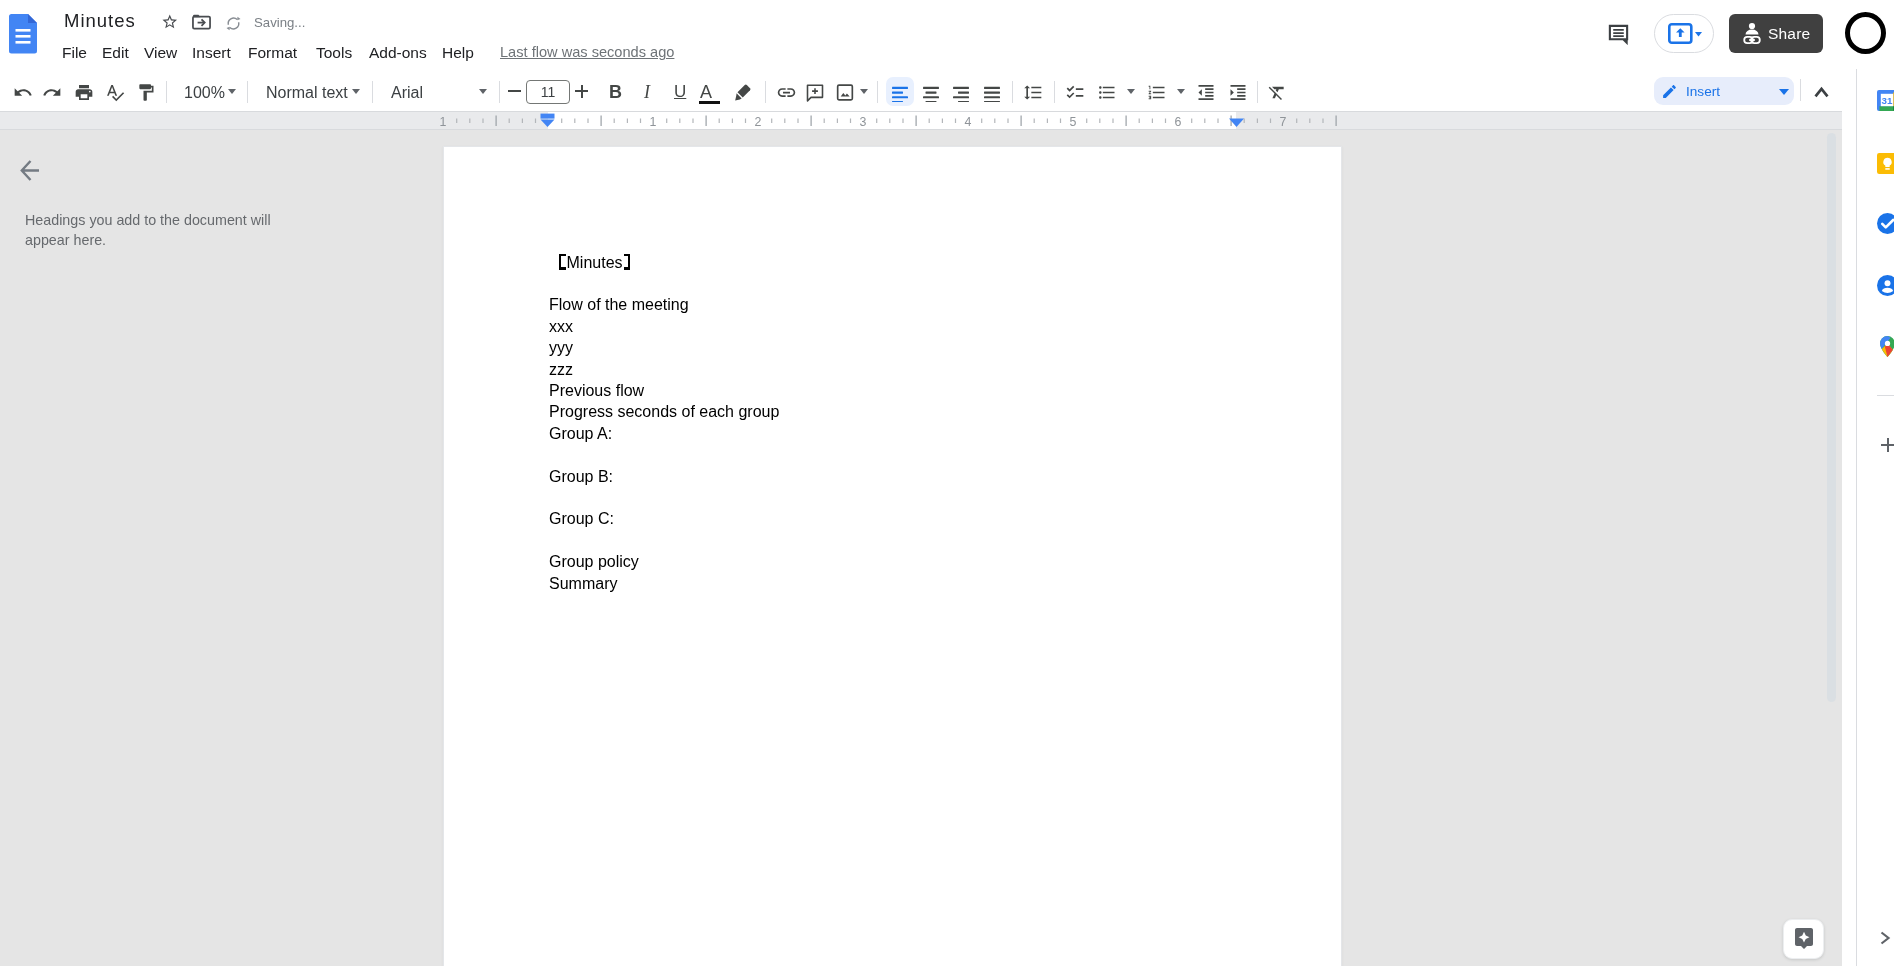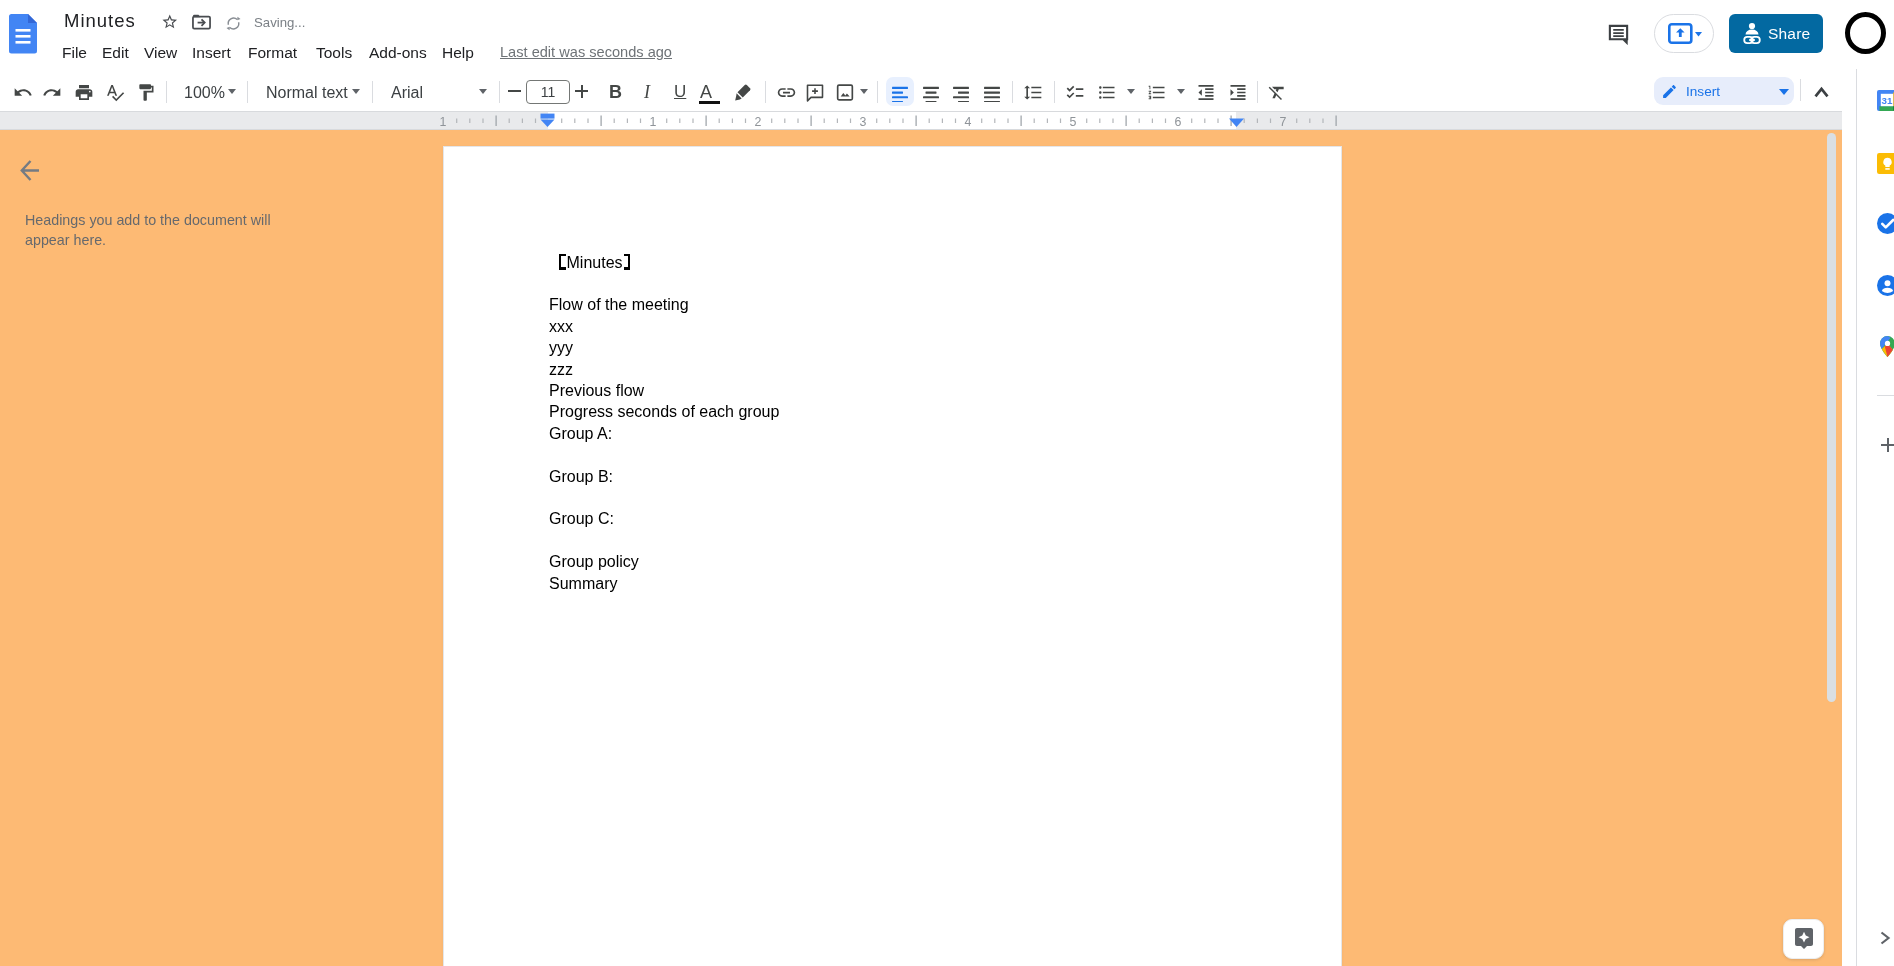--- a/index.html
+++ b/index.html
@@ -6,37 +6,37 @@
  font-family:"Liberation Sans",sans-serif;-webkit-font-smoothing:antialiased;}
 .abs{position:absolute;}
 #header{position:absolute;left:0;top:0;width:1894px;height:69px;background:#fff;}
 #title{position:absolute;left:64px;top:10px;font-size:18.5px;color:#202124;letter-spacing:1px;}
 .menuitem{position:absolute;top:44px;font-size:15.5px;color:#202124;}
 #toolbar{position:absolute;left:0;top:69px;width:1842px;height:42px;background:#fff;}
 .tsep{position:absolute;top:12px;width:1px;height:22px;background:#dadce0;}
 .ticon{position:absolute;top:2px;height:42px;display:flex;align-items:center;justify-content:center;}
 .tlabel{position:absolute;font-size:16px;color:#3c4043;top:15px;}
 .caret{position:absolute;width:0;height:0;border-left:4.5px solid transparent;border-right:4.5px solid transparent;border-top:5px solid #5f6368;top:20px;}
-#canvas{position:absolute;left:0;top:130px;width:1842px;height:836px;background:#fdba74;}
+#canvas{position:absolute;left:0;top:130px;width:1842px;height:836px;background:#e5e5e5;}
 #page{position:absolute;left:443px;top:16px;width:899px;height:830px;background:#fff;border:1px solid #e4e6e9;border-bottom:none;box-shadow:0 1px 3px rgba(60,64,67,.06);}
 #doctext{position:absolute;left:105px;top:104.5px;font-size:16px;line-height:21.4px;color:#000;}
 .lb,.rb{display:inline-block;width:6.5px;height:15.5px;position:relative;top:2px;}
 .lb{border-left:2.2px solid #000;margin-right:1px;}
 .rb{border-right:2.2px solid #000;margin-left:1px;}
 .lb:before,.lb:after,.rb:before,.rb:after{content:'';position:absolute;width:4.5px;height:2.2px;background:#000;}
 .lb:before{left:0;top:0;}.lb:after{left:0;bottom:0;}
 .rb:before{right:0;top:0;}.rb:after{right:0;bottom:0;}
 #outline-text{position:absolute;left:25px;top:81px;width:260px;font-size:14.3px;line-height:19.5px;color:#66696d;}
 #sidebar{position:absolute;left:1842px;top:69px;width:52px;height:897px;background:#fff;border-left:1px solid #dadce0;margin-left:14px;}
 .sicon{position:absolute;left:20px;}
 #scrollthumb{position:absolute;left:1827px;top:3px;width:9px;height:569px;background:#dadfe3;border-radius:5px;}
 #explorebtn{position:absolute;left:1783px;top:789px;width:41px;height:40px;background:#fff;border:1px solid #eceef0;border-radius:9px;box-shadow:0 1px 3px rgba(60,64,67,.18);display:flex;align-items:center;justify-content:center;}
 #editpill{position:absolute;left:1654px;top:8px;width:140px;height:28px;background:#e7edfb;border-radius:9px;display:flex;align-items:center;}
 #presentpill{position:absolute;left:1654px;top:14px;width:60px;height:39px;border:1px solid #dadce0;border-radius:20px;background:#fff;}
-#sharebtn{position:absolute;left:1729px;top:14px;width:94px;height:39px;background:#0369a1;border-radius:6px;display:flex;align-items:center;color:#fff;}
+#sharebtn{position:absolute;left:1729px;top:14px;width:94px;height:39px;background:#404040;border-radius:6px;display:flex;align-items:center;color:#fff;}
 #avatar{position:absolute;left:1845px;top:12px;width:41px;height:42px;border:5.7px solid #000;border-radius:50%;background:#fff;}
 </style></head><body>
 
 <div id="header">
 <svg class="abs" style="left:9px;top:14px" width="28" height="40" viewBox="0 0 28 40">
 <path d="M2 0 h17 l9 9 v28 a2.5 2.5 0 0 1 -2.5 2.5 h-23 a2.5 2.5 0 0 1 -2.5 -2.5 v-34.5 a2.5 2.5 0 0 1 2.5 -2.5 z" fill="#4285f4"></path>
 <path d="M19 0 l9 9 h-9 z" fill="#3367d6"></path>
 <rect x="6.5" y="15" width="15" height="2.6" fill="#fff"></rect>
 <rect x="6.5" y="21" width="15" height="2.6" fill="#fff"></rect>
 <rect x="6.5" y="27" width="15" height="2.6" fill="#fff"></rect>
@@ -61,21 +61,21 @@
     </svg>
 <div class="abs" style="left:254px;top:14.5px;font-size:13.2px;color:#7b8086;">Saving...</div>
 <div class="menuitem" style="left:62px">File</div>
 <div class="menuitem" style="left:102px">Edit</div>
 <div class="menuitem" style="left:144px">View</div>
 <div class="menuitem" style="left:192px">Insert</div>
 <div class="menuitem" style="left:248px">Format</div>
 <div class="menuitem" style="left:316px">Tools</div>
 <div class="menuitem" style="left:369px">Add-ons</div>
 <div class="menuitem" style="left:442px">Help</div>
-<div class="menuitem" style="left:500px;color:#6e7377;text-decoration:underline;font-size:14.6px;">Last edit was seconds ago</div>
+<div class="menuitem" style="left:500px;color:#6e7377;text-decoration:underline;font-size:14.6px;">Last flow was seconds ago</div>
 <svg class="abs" style="left:1607px;top:22px" width="23" height="23" viewBox="0 0 24 24" fill="none" stroke="#3c4043" stroke-width="2">
 <path d="M3 4 h18 v14 h-4 l3.5 3.5 v-3.5 h-17.5 z" fill="none" stroke-width="2.2"></path>
 <path d="M6.5 8.2 h11 M6.5 11.5 h11 M6.5 14.8 h11" stroke-width="1.8"></path>
     </svg>
 </div>
 <div id="presentpill">
     <svg class="abs" style="left:13px;top:8px" width="34" height="22" viewBox="0 0 34 22">
 <rect x="1.3" y="1.3" width="22" height="18.5" rx="2.5" fill="none" stroke="#1a73e8" stroke-width="2.6"></rect>
 <path d="M12.3 5.2 l4.3 4.3 h-2.9 v4.6 h-2.8 v-4.6 h-2.9 z" fill="#1a73e8"></path>
 <path d="M27 9 h7 l-3.5 4.5 z" fill="#1a73e8"></path>

